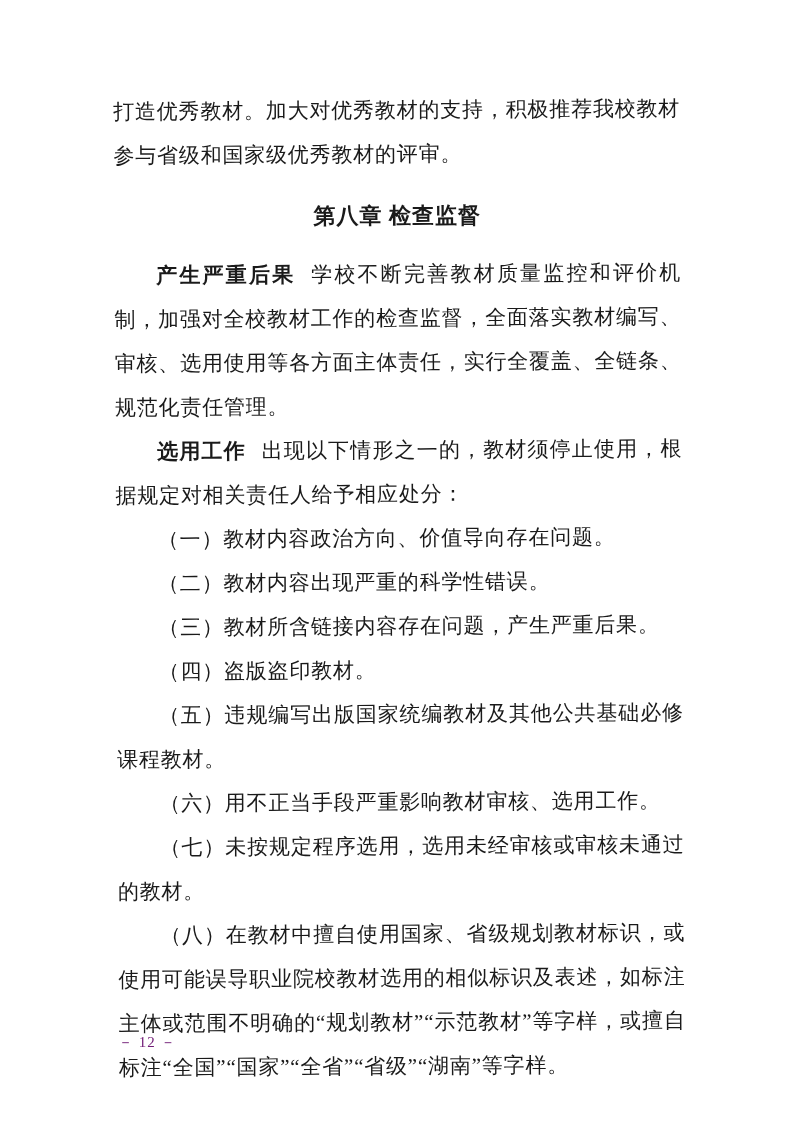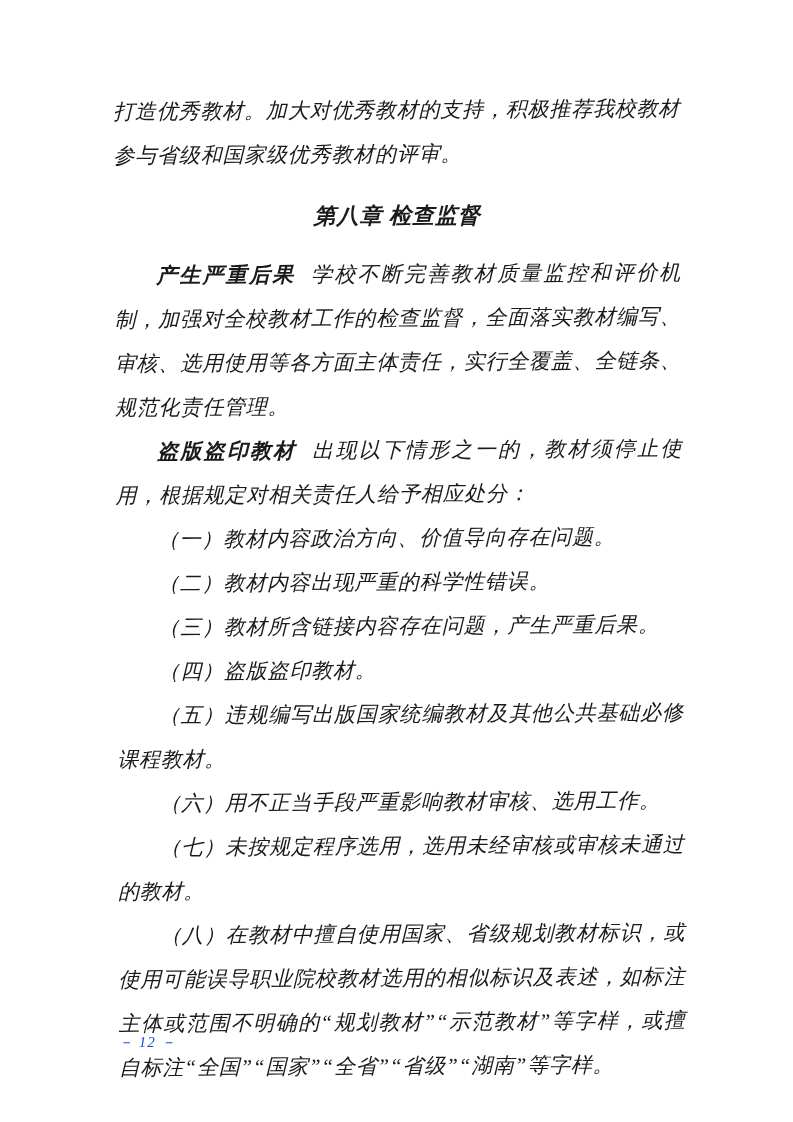--- a/index.html
+++ b/index.html
@@ -9,21 +9,20 @@
   }
   .page {
     position: relative;
     width: 793px;
     height: 1122px;
     margin: 0 auto;
     background: #ffffff;
     overflow: hidden;
     font-family: "Liberation Serif", "DejaVu Serif", serif;
     color: #1a1a1a;
-    font-style: italic;
   }
   .content {
     position: absolute;
     top: 88px;
     left: 113px;
     width: 567px;
     transform: rotate(-0.35deg);
     transform-origin: 50% 0;
   }
   .para {
@@ -61,39 +60,39 @@
     text-align: justify;
     text-justify: inter-ideograph;
     text-indent: 2em;
   }
   .page-number {
     position: absolute;
     left: 118px;
     bottom: 70px;
     font-size: 15px;
     letter-spacing: 1px;
-    color: #1d4ed8;
+    color: #701a75;
   }
 </style>
 </head>
 <body>
 
 <div class="page">
   <div class="content">
 
     <p class="para">打造优秀教材。加大对优秀教材的支持，积极推荐我校教材参与省级和国家级优秀教材的评审。</p>
 
     <h2 class="chapter-heading">第八章 检查监督</h2>
 
     <p class="para indent">
       <span class="art-num">产生严重后果</span><span>学校不断完善教材质量监控和评价机制，加强对全校教材工作的检查监督，全面落实教材编写、审核、选用使用等各方面主体责任，实行全覆盖、全链条、规范化责任管理。</span>
     </p>
 
     <p class="para indent">
-      <span class="art-num">盗版盗印教材</span><span>出现以下情形之一的，教材须停止使用，根据规定对相关责任人给予相应处分：</span>
+      <span class="art-num">选用工作</span><span>出现以下情形之一的，教材须停止使用，根据规定对相关责任人给予相应处分：</span>
     </p>
 
     <ul class="items">
       <li>（一）教材内容政治方向、价值导向存在问题。</li>
       <li>（二）教材内容出现严重的科学性错误。</li>
       <li>（三）教材所含链接内容存在问题，产生严重后果。</li>
       <li>（四）盗版盗印教材。</li>
       <li>（五）违规编写出版国家统编教材及其他公共基础必修课程教材。</li>
       <li>（六）用不正当手段严重影响教材审核、选用工作。</li>
       <li>（七）未按规定程序选用，选用未经审核或审核未通过的教材。</li>

